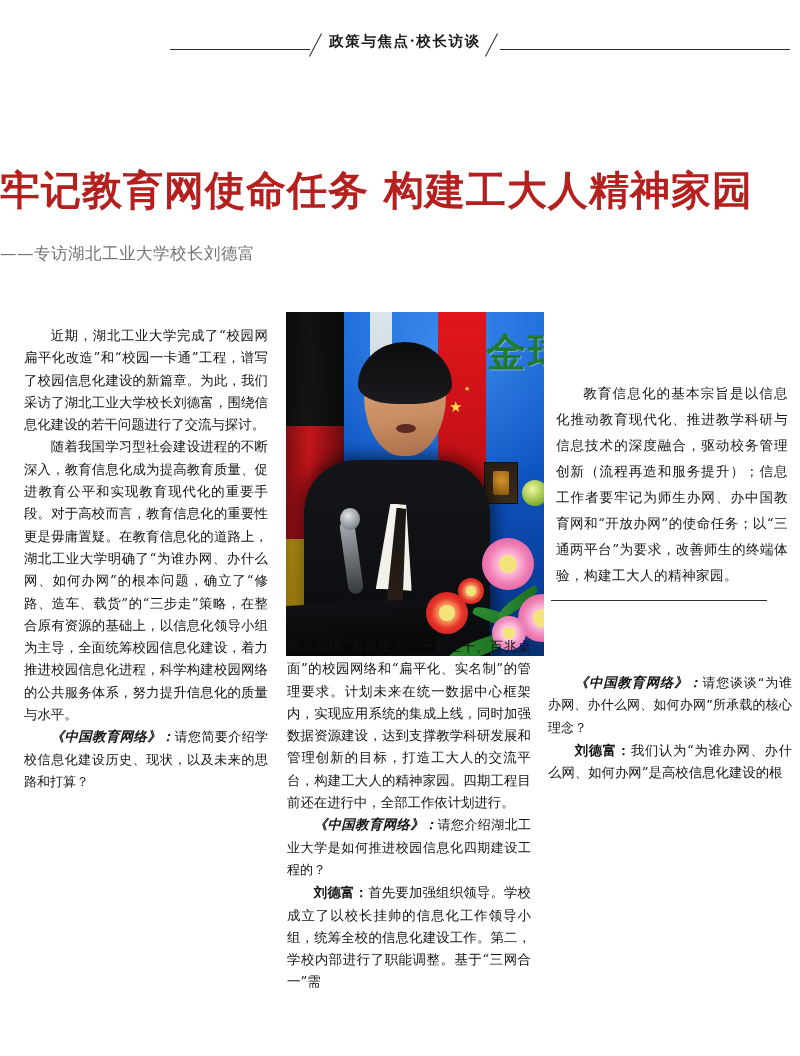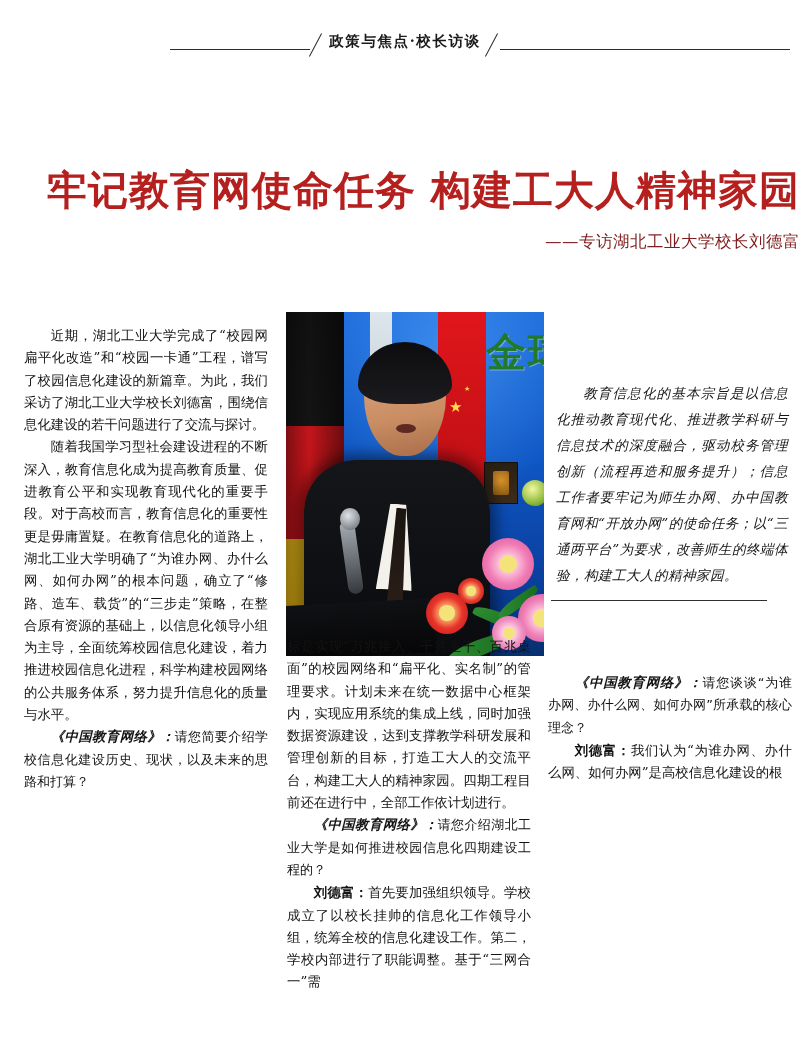--- a/index.html
+++ b/index.html
@@ -58,36 +58,36 @@
     color: #1a1a1a;
     white-space: nowrap;
   }
 
   
   .headline {
     position: absolute;
     top: 168px;
     left: 0;
     width: 800px;
-    text-align: right;
+    text-align: left;
   }
   .headline-main {
     font-family: "DejaVu Serif", "Liberation Serif", serif;
     font-weight: bold;
     font-size: 40px;
     line-height: 1.08;
     color: #b5201f;
     letter-spacing: 1px;
     white-space: nowrap;
   }
   .headline-sub {
-    margin-top: 20px;
+    margin-top: 32px;
     font-family: "DejaVu Sans", "Liberation Sans", sans-serif;
     font-size: 16.5px;
-    color: #7f1d1d;
+    color: #737373;
     letter-spacing: 0.5px;
     white-space: nowrap;
   }
 
   
   .col {
     position: absolute;
     font-family: "DejaVu Serif", "Liberation Serif", serif;
     font-size: 13.4px;
     line-height: 22.3px;
@@ -309,21 +309,20 @@
   .lf2 { left: 186px; bottom: 30px; width: 58px; height: 13px; transform: rotate(24deg); }
   .lf3 { left: 208px; bottom: 48px; width: 48px; height: 11px; transform: rotate(-34deg); }
 
   
   .pullquote {
     position: absolute;
     left: 556px;
     top: 380px;
     width: 232px;
     font-family: "DejaVu Serif", "Liberation Serif", serif;
-    font-style: italic;
     font-size: 13.6px;
     line-height: 26px;
     letter-spacing: 0.4px;
     text-align: justify;
     text-justify: inter-ideograph;
     text-indent: 2em;
     color: #151515;
   }
   .pullquote-rule {
     position: absolute;

